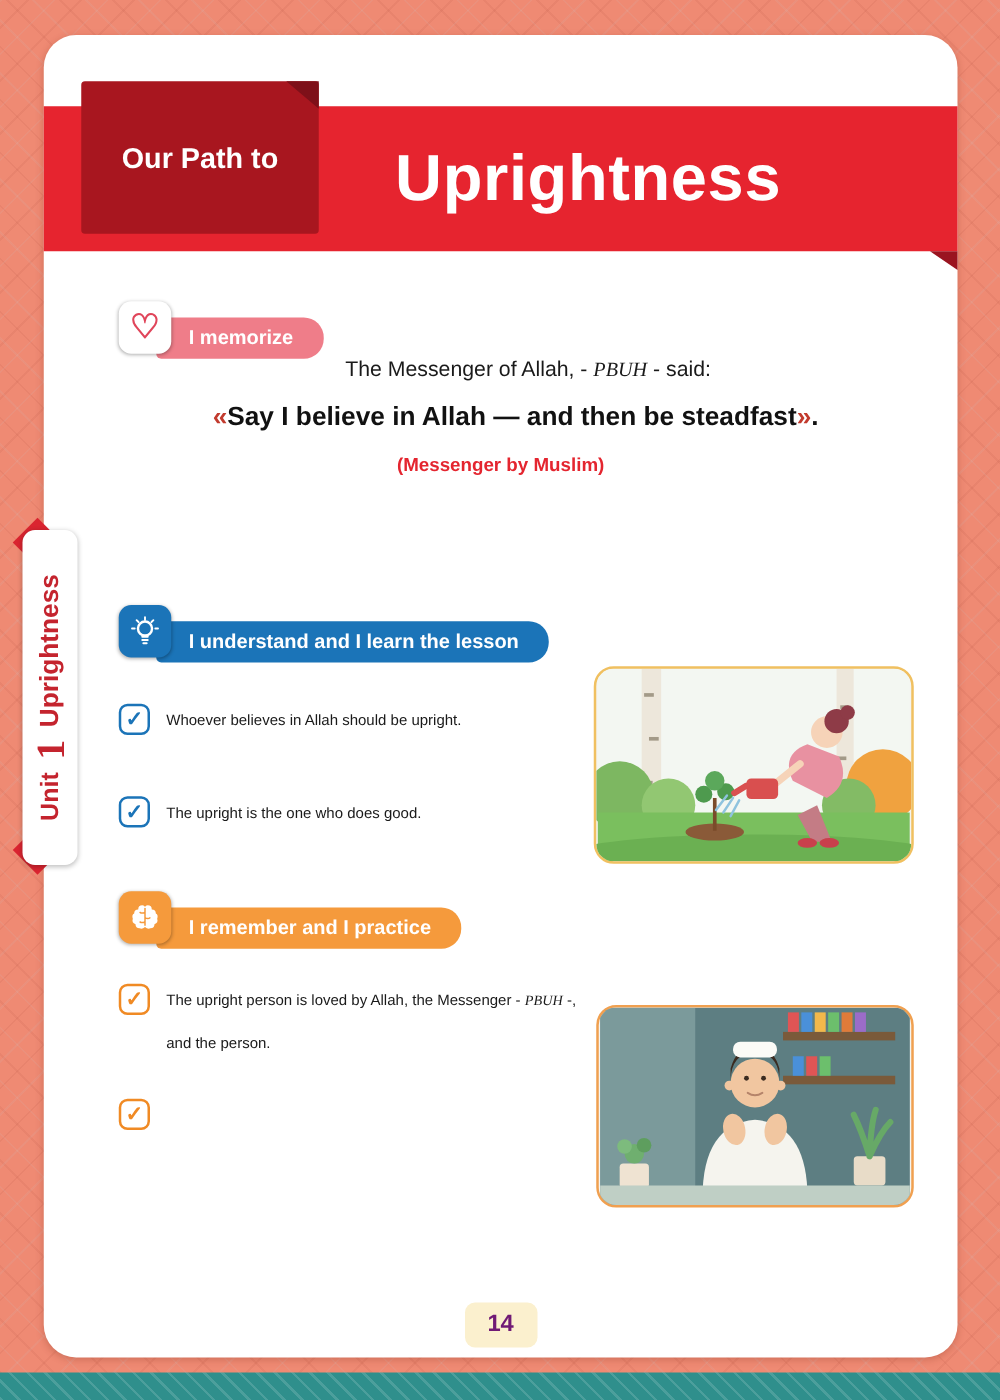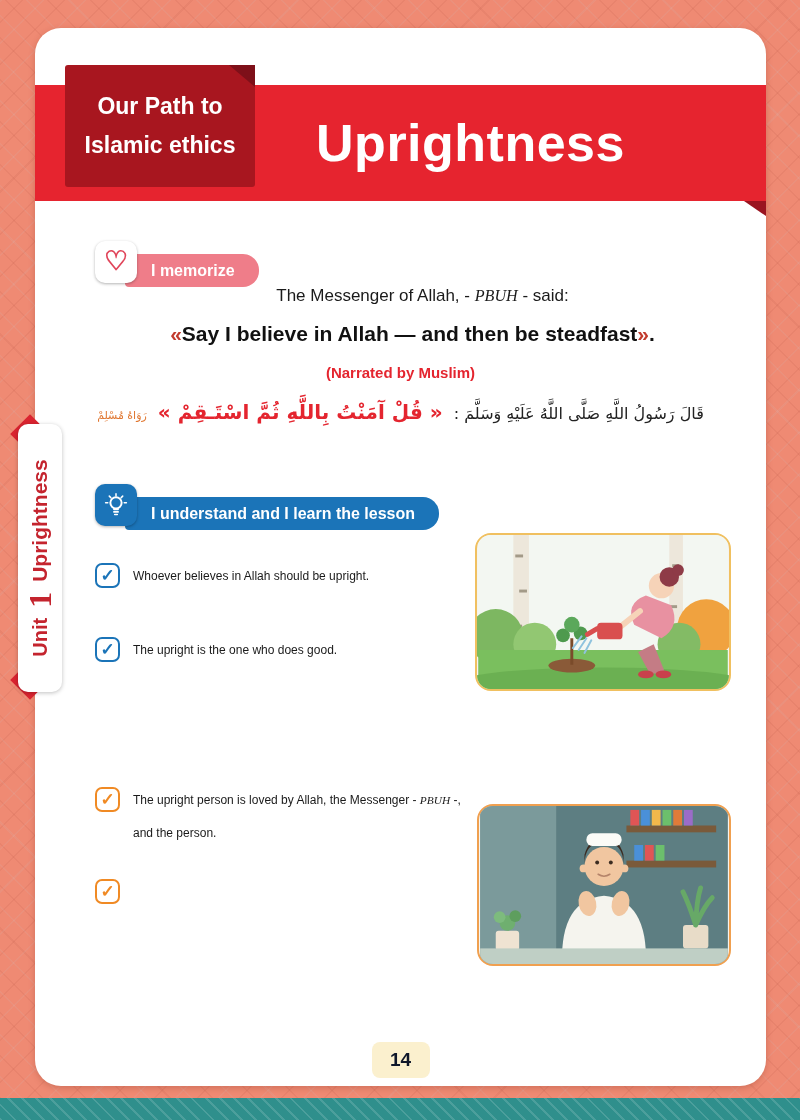--- a/index.html
+++ b/index.html
@@ -98,61 +98,55 @@
   
   .illus { position:absolute; border-radius:16px; overflow:hidden; background:#f4f4f0; }
   .illus-1 { left:440px; top:505px; width:256px; height:158px; border:2px solid #F0C060; }
   .illus-2 { left:442px; top:776px; width:254px; height:162px; border:2px solid #F0A050; }
   .illus svg { display:block; width:100%; height:100%; }
 
   
   .page-number { position:absolute; left:50%; top:1014px; transform:translateX(-50%);
     width:58px; height:36px; background:#FBF0CE; border-radius:8px;
     display:flex; align-items:center; justify-content:center;
-    color:#0f172a; font-size:19px; font-weight:bold; }
+    color:#701a75; font-size:19px; font-weight:bold; }
 </style>
 </head>
 <body>
 
 <div class="page">
 
   <div class="card">
 
     <div class="banner">
       <div class="banner-title">Uprightness</div>
       <div class="banner-fold"></div>
       <div class="ribbon">
         <div class="ribbon-fold"></div>
         <div class="ribbon-line">Our Path to</div>
-        <div class="ribbon-line">Islamic ethics</div>
       </div>
     </div>
 
     <div class="badge" style="top:212px">
       <div class="badge-icon">
         <span class="heart-glyph">♡</span>
       </div>
       <div class="badge-pill pill-pink">I memorize</div>
     </div>
 
     <div class="mem-line1">
       <span>The Messenger of Allah, - </span><span class="pbuh">PBUH</span><span> - said:</span>
     </div>
 
     <div class="mem-quote">
       <span class="gmet">«</span><span>Say I believe in Allah — and then be steadfast</span><span class="gmet">»</span><span>.</span>
     </div>
 
-    <div class="mem-attrib">(Narrated by Muslim)</div>
-
-    <div class="arabic-line" dir="rtl">
-      <span class="ar-narration">قَالَ رَسُولُ اللَّهِ صَلَّى اللَّهُ عَلَيْهِ وَسَلَّمَ :</span>
-      <span class="ar-quote">« قُلْ آمَنْتُ بِاللَّهِ ثُمَّ اسْتَـقِمْ »</span>
-      <span class="ar-source">رَوَاهُ مُسْلِمْ</span>
-    </div>
+    <div class="mem-attrib">(Messenger by Muslim)</div>
+
 
     <div class="badge" style="top:455px">
       <div class="badge-icon icon-blue">
         <svg viewBox="0 0 24 24" width="26" height="26" aria-hidden="true">
           <circle cx="12" cy="10" r="5.2" fill="none" stroke="#fff" stroke-width="1.8"></circle>
           <path d="M10 16h4M10 18.4h4M10.8 20.8h2.4" stroke="#fff" stroke-width="1.5" fill="none" stroke-linecap="round"></path>
           <path d="M12 1.6v2M4.4 10h-2M21.6 10h-2M5.8 3.8l1.4 1.4M18.2 3.8l-1.4 1.4" stroke="#fff" stroke-width="1.4" stroke-linecap="round"></path>
         </svg>
       </div>
       <div class="badge-pill pill-blue">I understand and I learn the lesson</div>
@@ -200,20 +194,29 @@
         <circle cx="205" cy="36" r="6" fill="#8E3B47"></circle>
         <path d="M166 78 L146 94" stroke="#F6D3B8" stroke-width="6" stroke-linecap="round"></path>
         <rect x="122" y="90" width="26" height="17" rx="4" fill="#D94F4F"></rect>
         <path d="M122 96 L112 102" stroke="#D94F4F" stroke-width="5" stroke-linecap="round"></path>
         <path d="M111 106 L103 118 M106 104 L97 116 M116 108 L109 121" stroke="#8FC3DE" stroke-width="2" stroke-linecap="round"></path>
         <ellipse cx="172" cy="143" rx="8" ry="4" fill="#C9404C"></ellipse>
         <ellipse cx="190" cy="143" rx="8" ry="4" fill="#C9404C"></ellipse>
       </svg>
     </div>
 
+    <div class="badge" style="top:684px">
+      <div class="badge-icon icon-orange">
+        <svg viewBox="0 0 24 24" width="26" height="26" aria-hidden="true">
+          <path d="M7 6 Q7 3 10 3 Q12 3 12 5 Q12 3 14 3 Q17 3 17 6 Q20 6 20 9 Q22 10 21 13 Q22 16 19 17 Q19 20 16 20 Q14 21 12 19 Q10 21 8 20 Q5 20 5 17 Q2 16 3 13 Q2 10 4 9 Q4 6 7 6 Z" fill="#fff"></path>
+          <path d="M12 5v13M8 8q2 1.5 4 0M12 12q2 1.5 4 0M8 15q2 1.5 4 0" stroke="#F59A3C" stroke-width="1.1" fill="none"></path>
+        </svg>
+      </div>
+      <div class="badge-pill pill-orange">I remember and I practice</div>
+    </div>
 
     <div class="check-row" style="top:756px">
       <span class="checkbox checkbox-orange">
           <span class="check-glyph">✓</span>
         </span>
       <span class="item-text w330">
         <span>The upright person is loved by Allah, the Messenger - </span><span class="pbuh">PBUH</span><span> -, and the person.</span>
       </span>
     </div>
 

